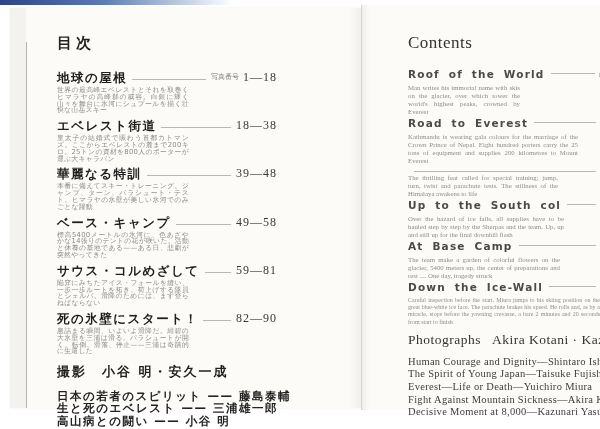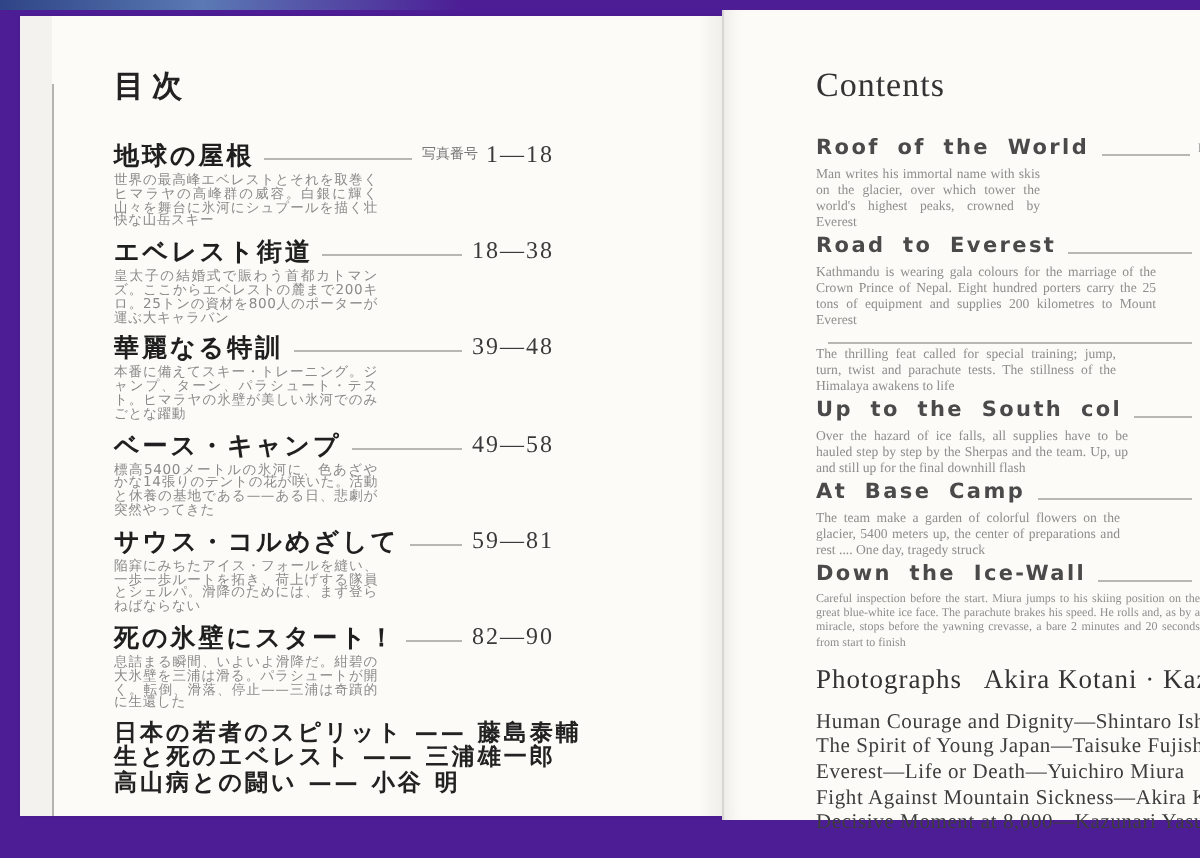--- a/index.html
+++ b/index.html
@@ -1,16 +1,16 @@
 <!DOCTYPE html>
 <html><head>
 <meta charset="utf-8">
 <style>
   html,body{margin:0;padding:0;background:#e9e9e7;}
-  .canvas{position:relative;width:600px;height:429px;background:#4c1d95;overflow:hidden;
+  .canvas{position:relative;width:600px;height:429px;background:#ffffff;overflow:hidden;
           font-family:"DejaVu Sans",sans-serif;}
   
   .cover-strip{position:absolute;left:0;top:0;width:290px;height:5px;
     background:linear-gradient(90deg,#2e4486 0%,#5b79b4 35%,rgba(255,255,255,0) 80%);}
   
   .page{position:absolute;background:#fcfbf8;}
   .page-left{left:10px;top:8px;width:352px;height:400px;
     box-shadow:0 0 2px rgba(0,0,0,0.07);}
   .page-right{left:362px;top:5px;width:238px;height:405px;
     box-shadow:inset 8px 0 10px -8px rgba(0,0,0,0.12);}
@@ -32,21 +32,21 @@
   .jp-desc{width:132px;font-size:6.8px;line-height:6.8px;color:#8a8a88;margin-top:3px;
     text-align:justify;letter-spacing:0.3px;}
   .jp-photog{font-size:13px;font-weight:bold;letter-spacing:2px;color:#1f1f1f;margin:8px 0 9px 0;white-space:pre;}
   .jp-essay{font-size:11.5px;font-weight:bold;letter-spacing:1.5px;color:#222;line-height:12.3px;white-space:pre;}
 
   
   .rp{position:absolute;left:46px;top:28px;width:192px;}
   .en-main-title{font-family:"Liberation Serif",serif;font-size:17px;color:#333;
     letter-spacing:0.5px;margin:0 0 16px 0;font-weight:normal;}
   .en-entry{margin-bottom:2px;}
-  .en-row{display:flex;align-items:center;line-height:11px;}
+  .en-row{display:flex;align-items:flex-start;line-height:11px;}
   .en-title{font-size:10.5px;font-weight:600;letter-spacing:1.2px;word-spacing:4px;
     color:#4a4a4a;white-space:nowrap;}
   .en-row .rule{margin:0 4px -2px 6px;}
   .en-photo-label{font-family:"Liberation Serif",serif;font-size:6.5px;color:#999;
     white-space:nowrap;margin-right:-14px;}
   .en-desc{font-family:"Liberation Serif",serif;font-size:6.8px;line-height:8px;
     color:#8d8d8b;margin-top:4px;text-align:justify;}
   .d1{width:112px;}.d2{width:170px;}.d3{width:150px;}.d4{width:152px;}.d5{width:156px;}
   .d6{width:192px;font-size:6px;line-height:7.2px;}
   .en-photog{font-family:"Liberation Serif",serif;font-size:13.5px;color:#333;
@@ -112,20 +112,21 @@
 
       <div class="jp-entry">
         <div class="jp-row">
           <span class="jp-title">死の氷壁にスタート！</span>
           <span class="rule"></span>
           <span class="jp-pages">82—90</span>
         </div>
         <div class="jp-desc">息詰まる瞬間、いよいよ滑降だ。紺碧の大氷壁を三浦は滑る。パラシュートが開く。転倒、滑落、停止——三浦は奇蹟的に生還した</div>
       </div>
 
+      <div class="jp-photog">撮影　小谷 明・安久一成</div>
 
       <div class="jp-essay">日本の若者のスピリット —— 藤島泰輔</div>
       <div class="jp-essay">生と死のエベレスト —— 三浦雄一郎</div>
       <div class="jp-essay">高山病との闘い —— 小谷 明</div>
 
     </div>
   </div>
 
   <div class="page page-right">
     <div class="rp">

